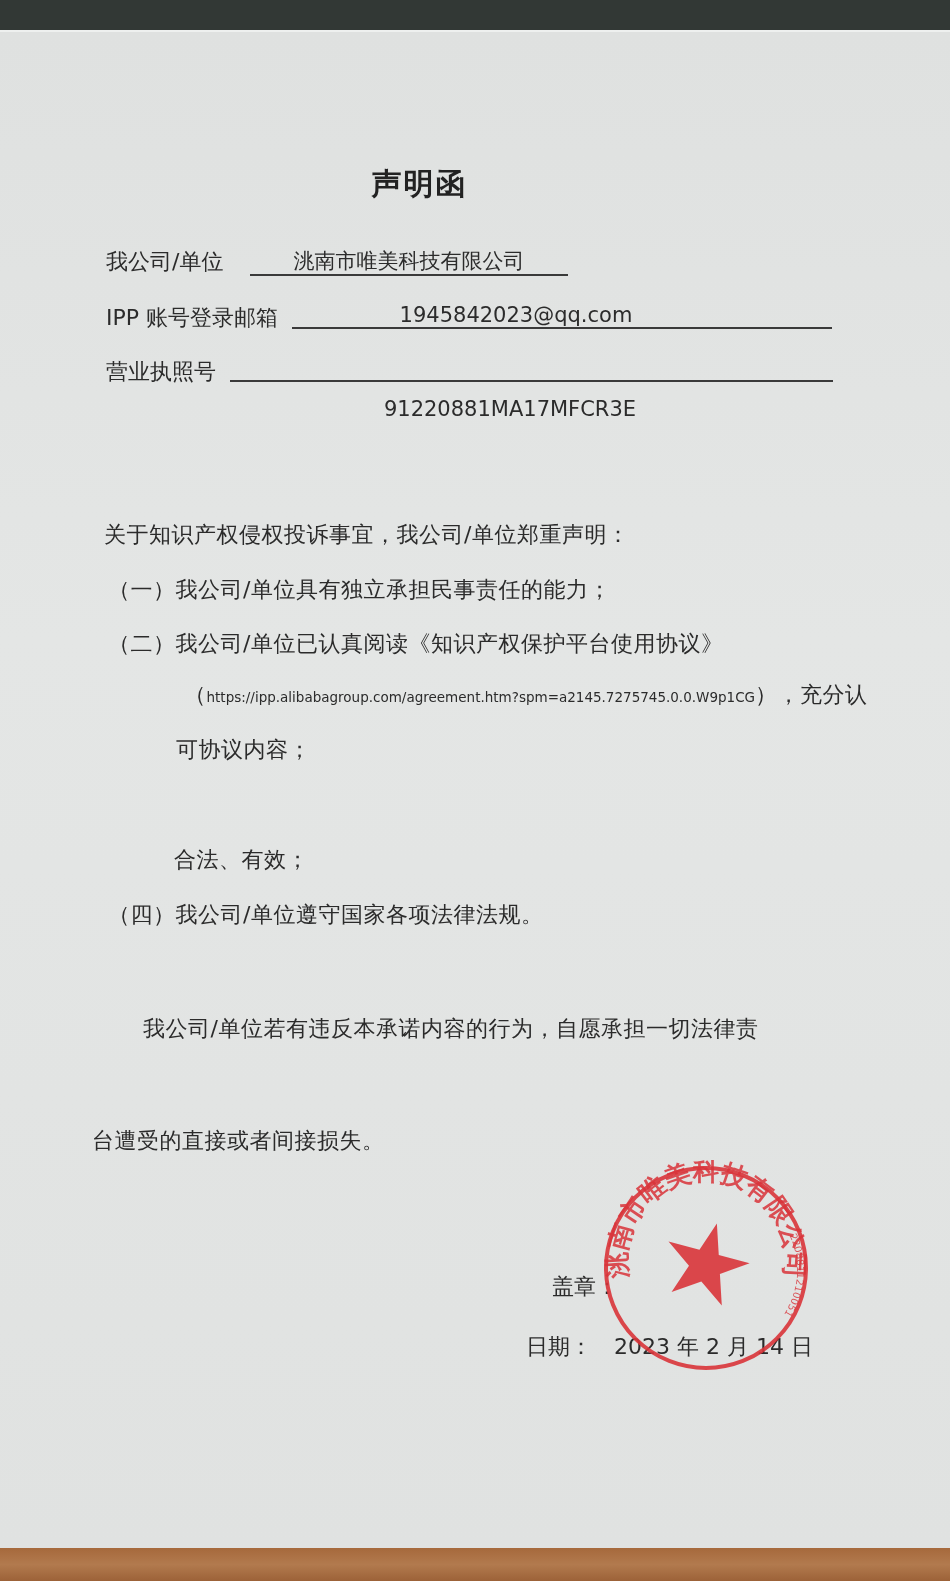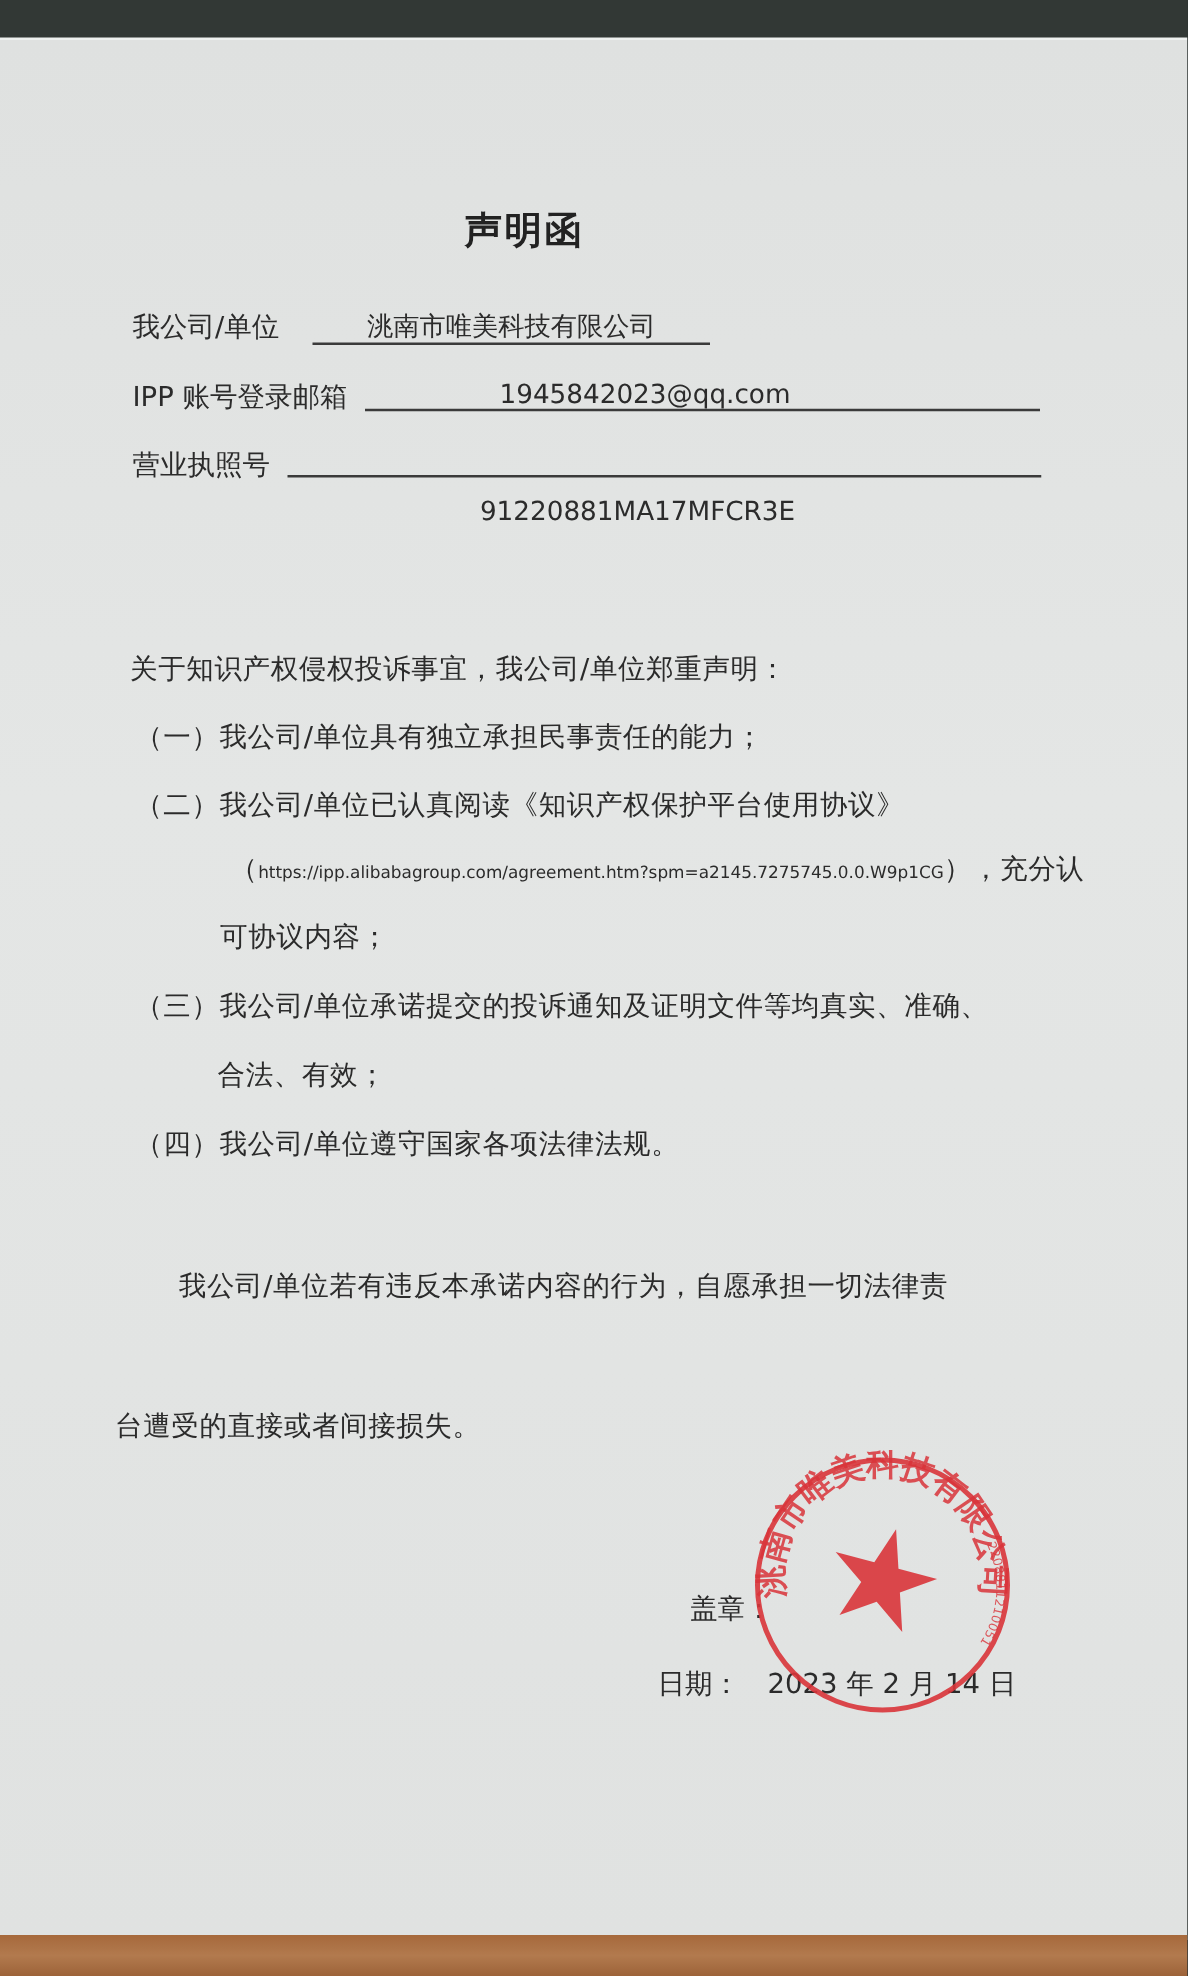--- a/index.html
+++ b/index.html
@@ -58,21 +58,20 @@
   <div class="abs body-text" style="left:104px; top:488px;">关于知识产权侵权投诉事宜，我公司/单位郑重声明：</div>
   <div class="abs body-text" style="left:108px; top:597px;">（二）我公司/单位已认真阅读《知识产权保护平台使用协议》</div>
 
   <div class="abs" style="left:184px; top:648px; display:flex; align-items:baseline;">
     <span class="body-text">（</span>
     <span class="url">https://ipp.alibabagroup.com/agreement.htm?spm=a2145.7275745.0.0.W9p1CG</span>
     <span class="body-text">），充分认</span>
   </div>
   <div class="abs body-text" style="left:176px; top:703px;">可协议内容；</div>
 
-  <div class="abs body-text" style="left:108px; top:758px;">（三）我公司/单位承诺提交的投诉通知及证明文件等均真实、准确、</div>
   <div class="abs body-text" style="left:174px; top:813px;">合法、有效；</div>
 
   <div class="abs body-text" style="left:143px; top:982px;">我公司/单位若有违反本承诺内容的行为，自愿承担一切法律责</div>
 
   <div class="abs body-text" style="left:108px; top:868px;">（四）我公司/单位遵守国家各项法律法规。</div>
   <div class="abs body-text" style="left:92px; top:1094px;">台遭受的直接或者间接损失。</div>
 
   <div class="abs sig-label" style="left:552px; top:1240px;">盖章：</div>
   <div class="abs sig-label" style="left:526px; top:1300px;">日期：</div>
   <div class="abs sig-label" style="left:600px; top:1300px;margin-left:14px;">2023 年 2 月 14 日</div>

